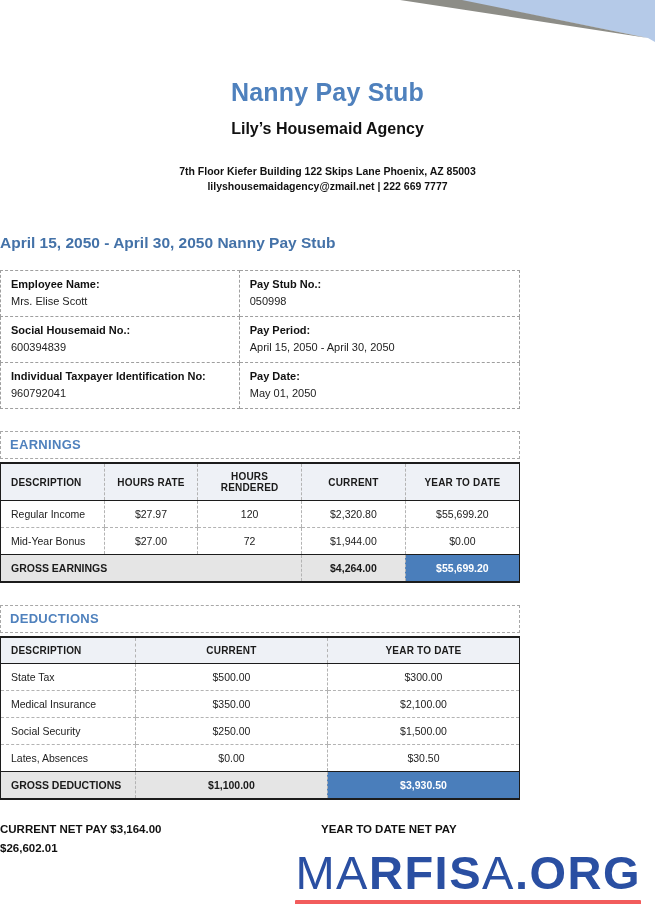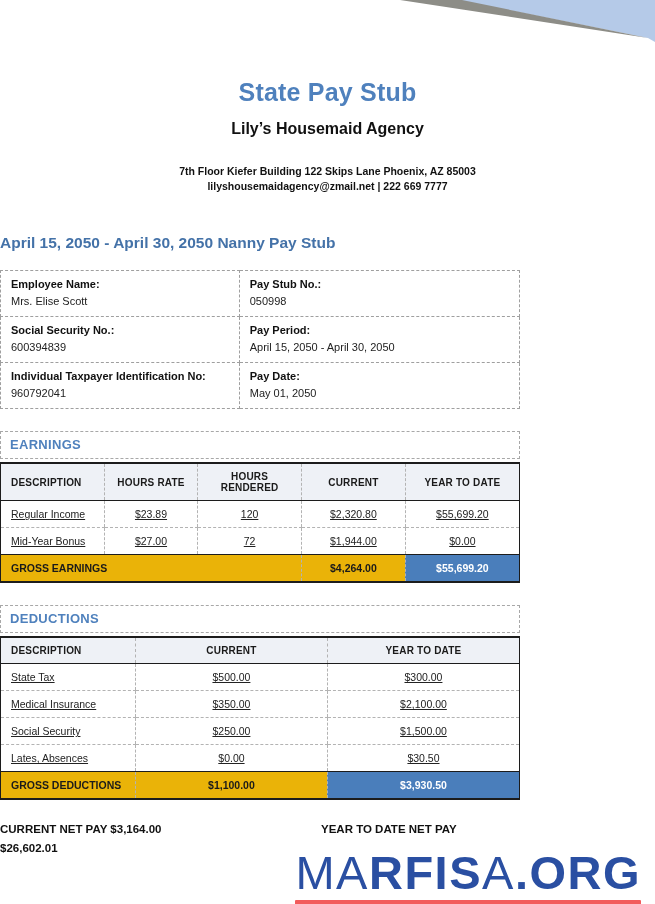--- a/index.html
+++ b/index.html
@@ -79,27 +79,26 @@
     border-bottom: 1px solid #1c1c1c;
     text-align: center;
     letter-spacing: 0.2px;
   }
   .data-table thead th:first-child { text-align: left; padding-left: 10px; }
   .data-table .col-sep { border-left: 1px dashed #b3b3b3; }
   .data-table tbody td {
     border-bottom: 1px dashed #b3b3b3;
     text-align: center;
     color: #222222;
-    text-decoration: underline;
   }
   .data-table tbody td:first-child { text-align: left; padding-left: 10px; }
   .data-table .outer-l { border-left: 1px solid #1c1c1c; }
   .data-table .outer-r { border-right: 1px solid #1c1c1c; }
   .data-table tfoot td {
-    background: #eab308;
+    background: #e5e5e5;
     font-weight: bold;
     border-top: 1px solid #1c1c1c;
     border-bottom: 2px solid #1c1c1c;
     text-align: center;
   }
   .data-table tfoot td:first-child { text-align: left; padding-left: 10px; }
   .data-table td.total-blue {
     background: #4A7EBB;
     color: #ffffff;
     font-weight: bold;
@@ -148,21 +147,21 @@
 <body>
 
 <div class="page">
 
   <svg class="deco-svg" viewBox="0 0 655 50" aria-hidden="true">
     <polygon points="458,0 655,0 655,42 648,38" fill="#B5CAE8"></polygon>
     <polygon points="400,0 462,0 648,38" fill="#8D8D87"></polygon>
   </svg>
 
   <div class="header">
-    <div class="doc-title">State Pay Stub</div>
+    <div class="doc-title">Nanny Pay Stub</div>
     <div class="agency-name">Lily’s Housemaid Agency</div>
     <div class="address">
       <div>7th Floor Kiefer Building 122 Skips Lane Phoenix, AZ 85003</div>
       <div>lilyshousemaidagency@zmail.net | 222 669 7777</div>
     </div>
   </div>
 
   <div class="content">
 
     <div class="period-heading">April 15, 2050 - April 30, 2050 Nanny Pay Stub</div>
@@ -178,21 +177,21 @@
             <div class="info-label">Employee Name:</div>
             <div class="info-value">Mrs. Elise Scott</div>
           </td>
           <td>
             <div class="info-label">Pay Stub No.:</div>
             <div class="info-value">050998</div>
           </td>
         </tr>
         <tr>
           <td>
-            <div class="info-label">Social Security No.:</div>
+            <div class="info-label">Social Housemaid No.:</div>
             <div class="info-value">600394839</div>
           </td>
           <td>
             <div class="info-label">Pay Period:</div>
             <div class="info-value">April 15, 2050 - April 30, 2050</div>
           </td>
         </tr>
         <tr>
           <td>
             <div class="info-label">Individual Taxpayer Identification No:</div>
@@ -223,21 +222,21 @@
           <th class="outer-l">DESCRIPTION</th>
           <th class="col-sep">HOURS RATE</th>
           <th class="col-sep">HOURS RENDERED</th>
           <th class="col-sep">CURRENT</th>
           <th class="col-sep outer-r">YEAR TO DATE</th>
         </tr>
       </thead>
       <tbody>
         <tr>
           <td class="outer-l">Regular Income</td>
-          <td class="col-sep">$23.89</td>
+          <td class="col-sep">$27.97</td>
           <td class="col-sep">120</td>
           <td class="col-sep">$2,320.80</td>
           <td class="col-sep outer-r">$55,699.20</td>
         </tr>
         <tr>
           <td class="outer-l">Mid-Year Bonus</td>
           <td class="col-sep">$27.00</td>
           <td class="col-sep">72</td>
           <td class="col-sep">$1,944.00</td>
           <td class="col-sep outer-r">$0.00</td>

